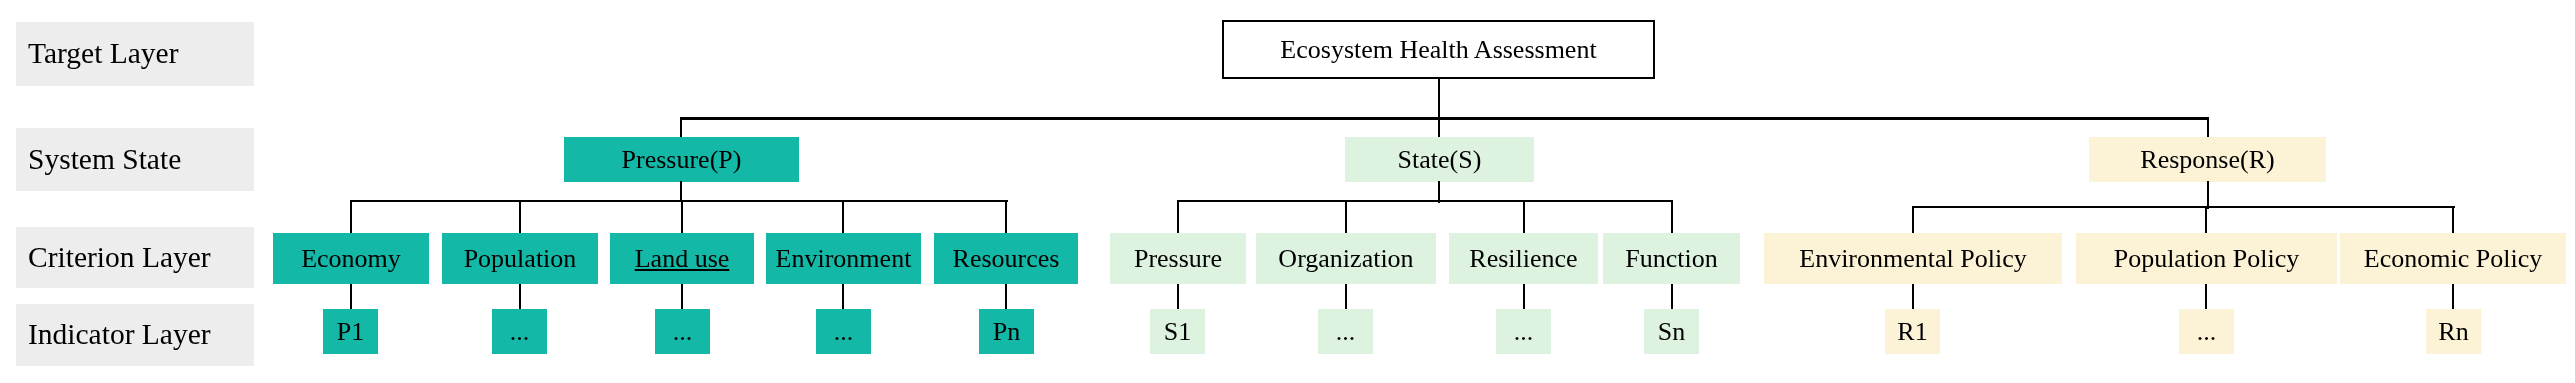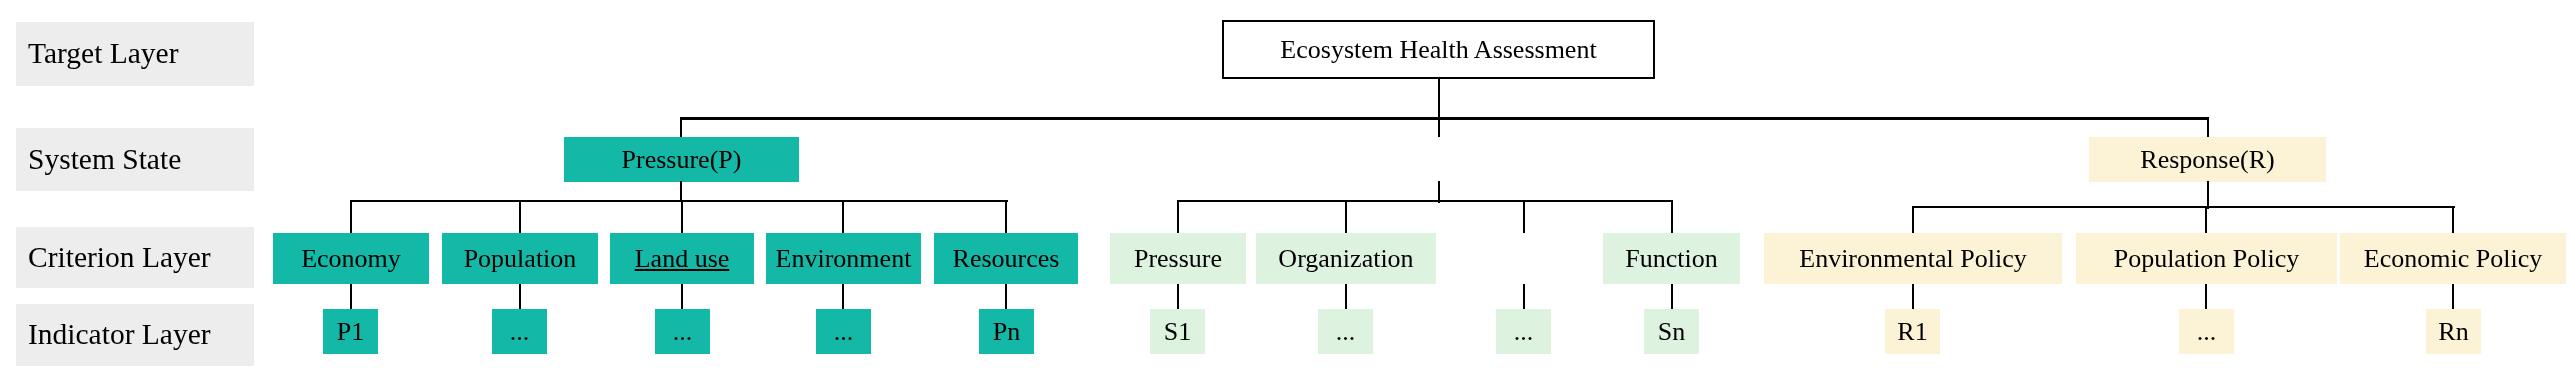--- a/index.html
+++ b/index.html
@@ -34,20 +34,21 @@
 
   <div class="box root" style="left:1222px;top:20px;width:433px;height:59px;">Ecosystem Health Assessment</div>
 
   <div class="line" style="left:1438px;top:79px;width:2.4px;height:41px;"></div>
   <div class="line" style="left:680px;top:117px;width:1529px;height:3px;"></div>
   <div class="line" style="left:680px;top:120px;width:2.4px;height:17px;"></div>
   <div class="line" style="left:1438px;top:120px;width:2.4px;height:17px;"></div>
   <div class="line" style="left:2207px;top:120px;width:2.4px;height:17px;"></div>
 
   <div class="box c-p" style="left:564px;top:137px;width:235px;height:45px;">Pressure(P)</div>
+  <div class="box c-s" style="left:1345px;top:137px;width:189px;height:45px;">State(S)</div>
   <div class="box c-r" style="left:2089px;top:137px;width:237px;height:45px;">Response(R)</div>
 
   <div class="line" style="left:680px;top:181px;width:2.4px;height:20.5px;"></div>
   <div class="line" style="left:1438px;top:181px;width:2.4px;height:21.7px;"></div>
   <div class="line" style="left:2207px;top:181px;width:2.4px;height:28px;"></div>
 
   <div class="line" style="left:350px;top:200px;width:658px;height:2.4px;"></div>
   <div class="line" style="left:1177px;top:200px;width:496px;height:2.4px;"></div>
   <div class="line" style="left:1912px;top:206px;width:543px;height:2.4px;"></div>
 
@@ -64,20 +65,21 @@
   <div class="line" style="left:2205px;top:206px;width:2.4px;height:27px;"></div>
   <div class="line" style="left:2452px;top:206px;width:2.4px;height:27px;"></div>
 
   <div class="box c-p" style="left:273px;top:233px;width:156px;height:51px;">Economy</div>
   <div class="box c-p" style="left:442px;top:233px;width:156px;height:51px;">Population</div>
   <div class="box c-p" style="left:610px;top:233px;width:144px;height:51px;text-decoration:underline;">Land use</div>
   <div class="box c-p" style="left:766px;top:233px;width:155px;height:51px;">Environment</div>
   <div class="box c-p" style="left:934px;top:233px;width:144px;height:51px;">Resources</div>
   <div class="box c-s" style="left:1110px;top:233px;width:136px;height:51px;">Pressure</div>
   <div class="box c-s" style="left:1256px;top:233px;width:180px;height:51px;">Organization</div>
+  <div class="box c-s" style="left:1449px;top:233px;width:149px;height:51px;">Resilience</div>
   <div class="box c-s" style="left:1603px;top:233px;width:137px;height:51px;">Function</div>
   <div class="box c-r" style="left:1764px;top:233px;width:298px;height:51px;">Environmental Policy</div>
   <div class="box c-r" style="left:2076px;top:233px;width:261px;height:51px;">Population Policy</div>
   <div class="box c-r" style="left:2340px;top:233px;width:226px;height:51px;">Economic Policy</div>
 
   <div class="line" style="left:350px;top:284px;width:2.4px;height:25px;"></div>
   <div class="line" style="left:519px;top:284px;width:2.4px;height:25px;"></div>
   <div class="line" style="left:681px;top:284px;width:2.4px;height:25px;"></div>
   <div class="line" style="left:842px;top:284px;width:2.4px;height:25px;"></div>
   <div class="line" style="left:1005px;top:284px;width:2.4px;height:25px;"></div>

